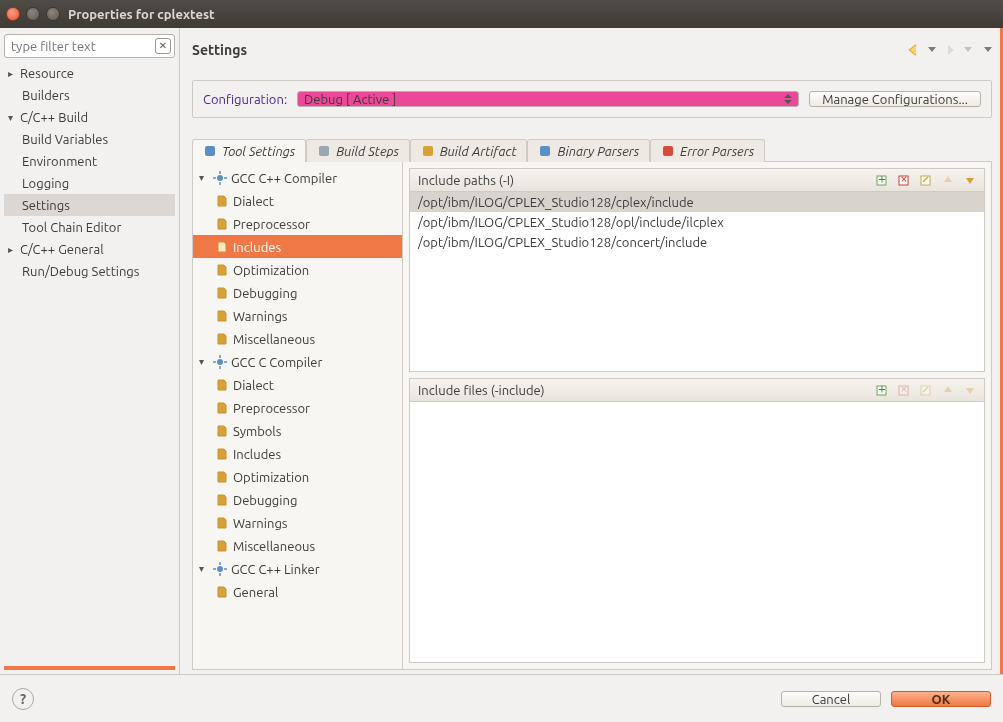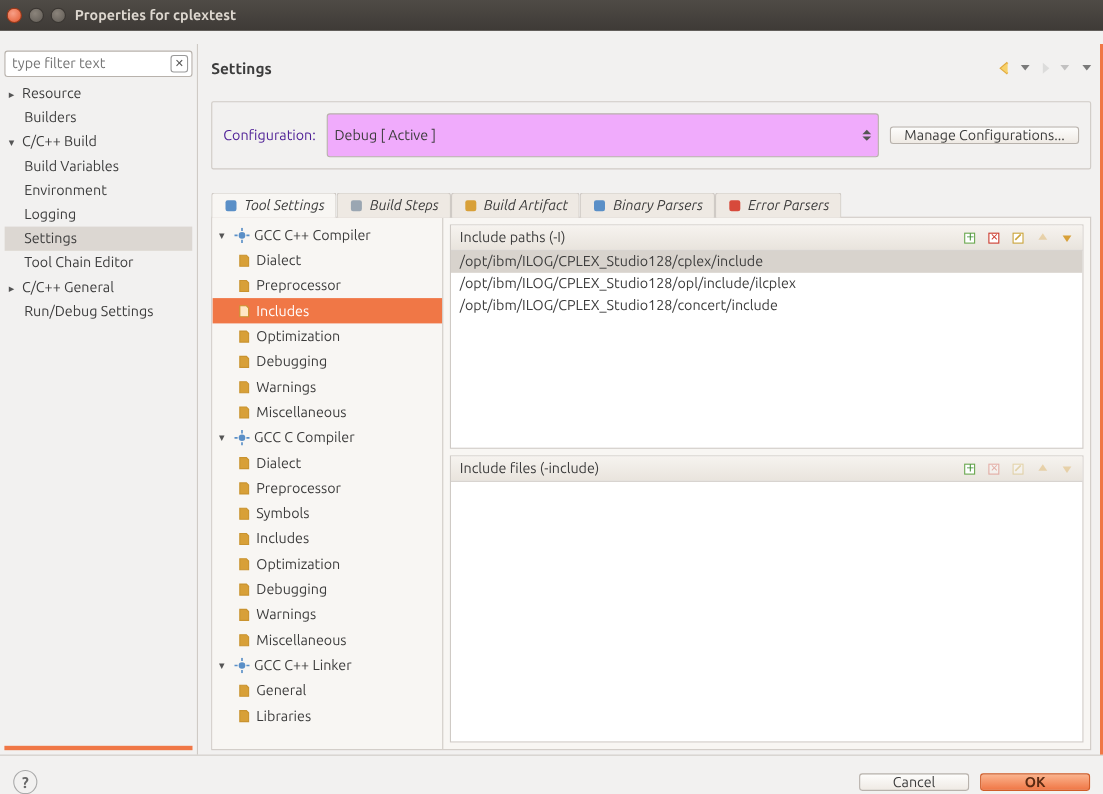--- a/index.html
+++ b/index.html
@@ -8,21 +8,21 @@
 
   
   .titlebar { height: 28px; background: linear-gradient(#4f4b46, #3e3a36); display: flex; align-items: center; padding: 0 6px; gap: 8px; }
   .winbtns { display: flex; gap: 6px; }
   .winbtn { width: 14px; height: 14px; border-radius: 50%; display: inline-block; }
   .winbtn.close { background: radial-gradient(circle at 40% 35%, #f79f87, #e2582f); border:1px solid #9c3818;}
   .winbtn.min, .winbtn.max { background: radial-gradient(circle at 40% 35%, #8b847b, #5f5a54); border:1px solid #3a3632;}
   .titlebar .title { color: #ddd7cf; font-weight: bold; font-size: 13px; }
 
   
-  .content { display: flex; height: calc(100% - 28px - 48px); margin-top: 12px; }
+  .content { display: flex; height: calc(100% - 28px - 48px); }
   .leftpane { width: 180px; border-right: 1px solid #cfcac5; padding: 6px 4px 4px 4px; display:flex; flex-direction:column; }
   .rightpane { flex: 1; display: flex; flex-direction: column; padding: 6px 8px 4px 12px; border-right: 3px solid #f07746; }
 
   
   .filterwrap { position: relative; margin-bottom: 4px; }
   .filterwrap input { width: 100%; height: 24px; padding: 2px 22px 2px 6px; border: 1px solid #b8b2ac; border-radius: 3px; color: #888; background:#fff;}
   .filterwrap .clear { position:absolute; right:4px; top:4px; width:16px; height:16px; border:1px solid #999; border-radius:3px; font-size:10px; text-align:center; line-height:14px; color:#555; cursor:pointer;}
 
   
   .navtree { flex:1; overflow:auto; }
@@ -37,21 +37,21 @@
   .righthdr { display:flex; align-items:center; justify-content:space-between; height:32px; }
   .righthdr .hdrtext { font-weight:bold; font-size:14px; color:#3c3c3c;}
   .righthdr .nav { display:flex; gap:6px; align-items:center;}
   .navarrow { width:16px; height:16px; display:inline-block; }
   .navarrow svg { display:block; }
   .smalltri { width:0;height:0;border-left:4px solid transparent;border-right:4px solid transparent;border-top:5px solid #7a7a7a; display:inline-block; margin-bottom:2px;}
 
   
   .configbar { display:flex; align-items:center; gap:10px; border:1px solid #cfcac5; border-radius:2px; padding:10px 10px; margin-top:14px; }
   .configbar label { color:#4c1d95; }
-  .configbar .combo { flex:1; height:40px; border:1px solid #b8b2ac; border-radius:3px; background:#f0abfc; display:flex; align-items:center; justify-content:space-between; padding:0 6px; cursor:pointer;}
+  .configbar .combo { flex:1; height:16px; border:1px solid #b8b2ac; border-radius:3px; background:#ec4899; display:flex; align-items:center; justify-content:space-between; padding:0 6px; cursor:pointer;}
   .combo .chev { display:flex; flex-direction:column; gap:2px; }
   .chev .tri-up {width:0;height:0;border-left:4px solid transparent;border-right:4px solid transparent;border-bottom:4px solid #555;}
   .chev .tri-down{width:0;height:0;border-left:4px solid transparent;border-right:4px solid transparent;border-top:4px solid #555;}
   .btn { height:16px; padding:0 12px; border:1px solid #b8b2ac; border-radius:3px; background:linear-gradient(#fdfdfc,#efeae4); cursor:pointer; color:#3c3c3c;}
 
   
   .tabsbar { display:flex; margin-top:20px; gap:0; }
   .tab { border:1px solid #cfcac5; border-bottom:none; border-radius:3px 3px 0 0; padding:4px 10px; background:#eee9e3; display:flex; align-items:center; gap:5px; cursor:pointer; position:relative; top:1px;font-style:italic;}
   .tab.active { background:#f8f6f3; z-index:2; }
   .tabicon { width:14px; height:14px; display:inline-block; }
@@ -379,28 +379,20 @@
             <span>GCC C++ Linker</span>
           </div>
           <div class="trow ind1">
             <span class="toolicon page">
               <svg width="14" height="14" viewBox="0 0 14 14">
                 <path d="M3 2 h6 l2 2 v8 h-8 z" fill="#f5d487" stroke="#c9932f"></path>
               </svg>
             </span>
             <span>General</span>
           </div>
-          <div class="trow ind1">
-            <span class="toolicon page">
-              <svg width="14" height="14" viewBox="0 0 14 14">
-                <path d="M3 2 h6 l2 2 v8 h-8 z" fill="#f5d487" stroke="#c9932f"></path>
-              </svg>
-            </span>
-            <span>Libraries</span>
-          </div>
         </div>
 
       <div class="detail">
 
         <div class="section section1">
           <div class="shdr">
             <span class="stitle">Include paths (-I)</span>
             <div class="tools">
               <span class="tbtn">
                   <svg width="14" height="14">

